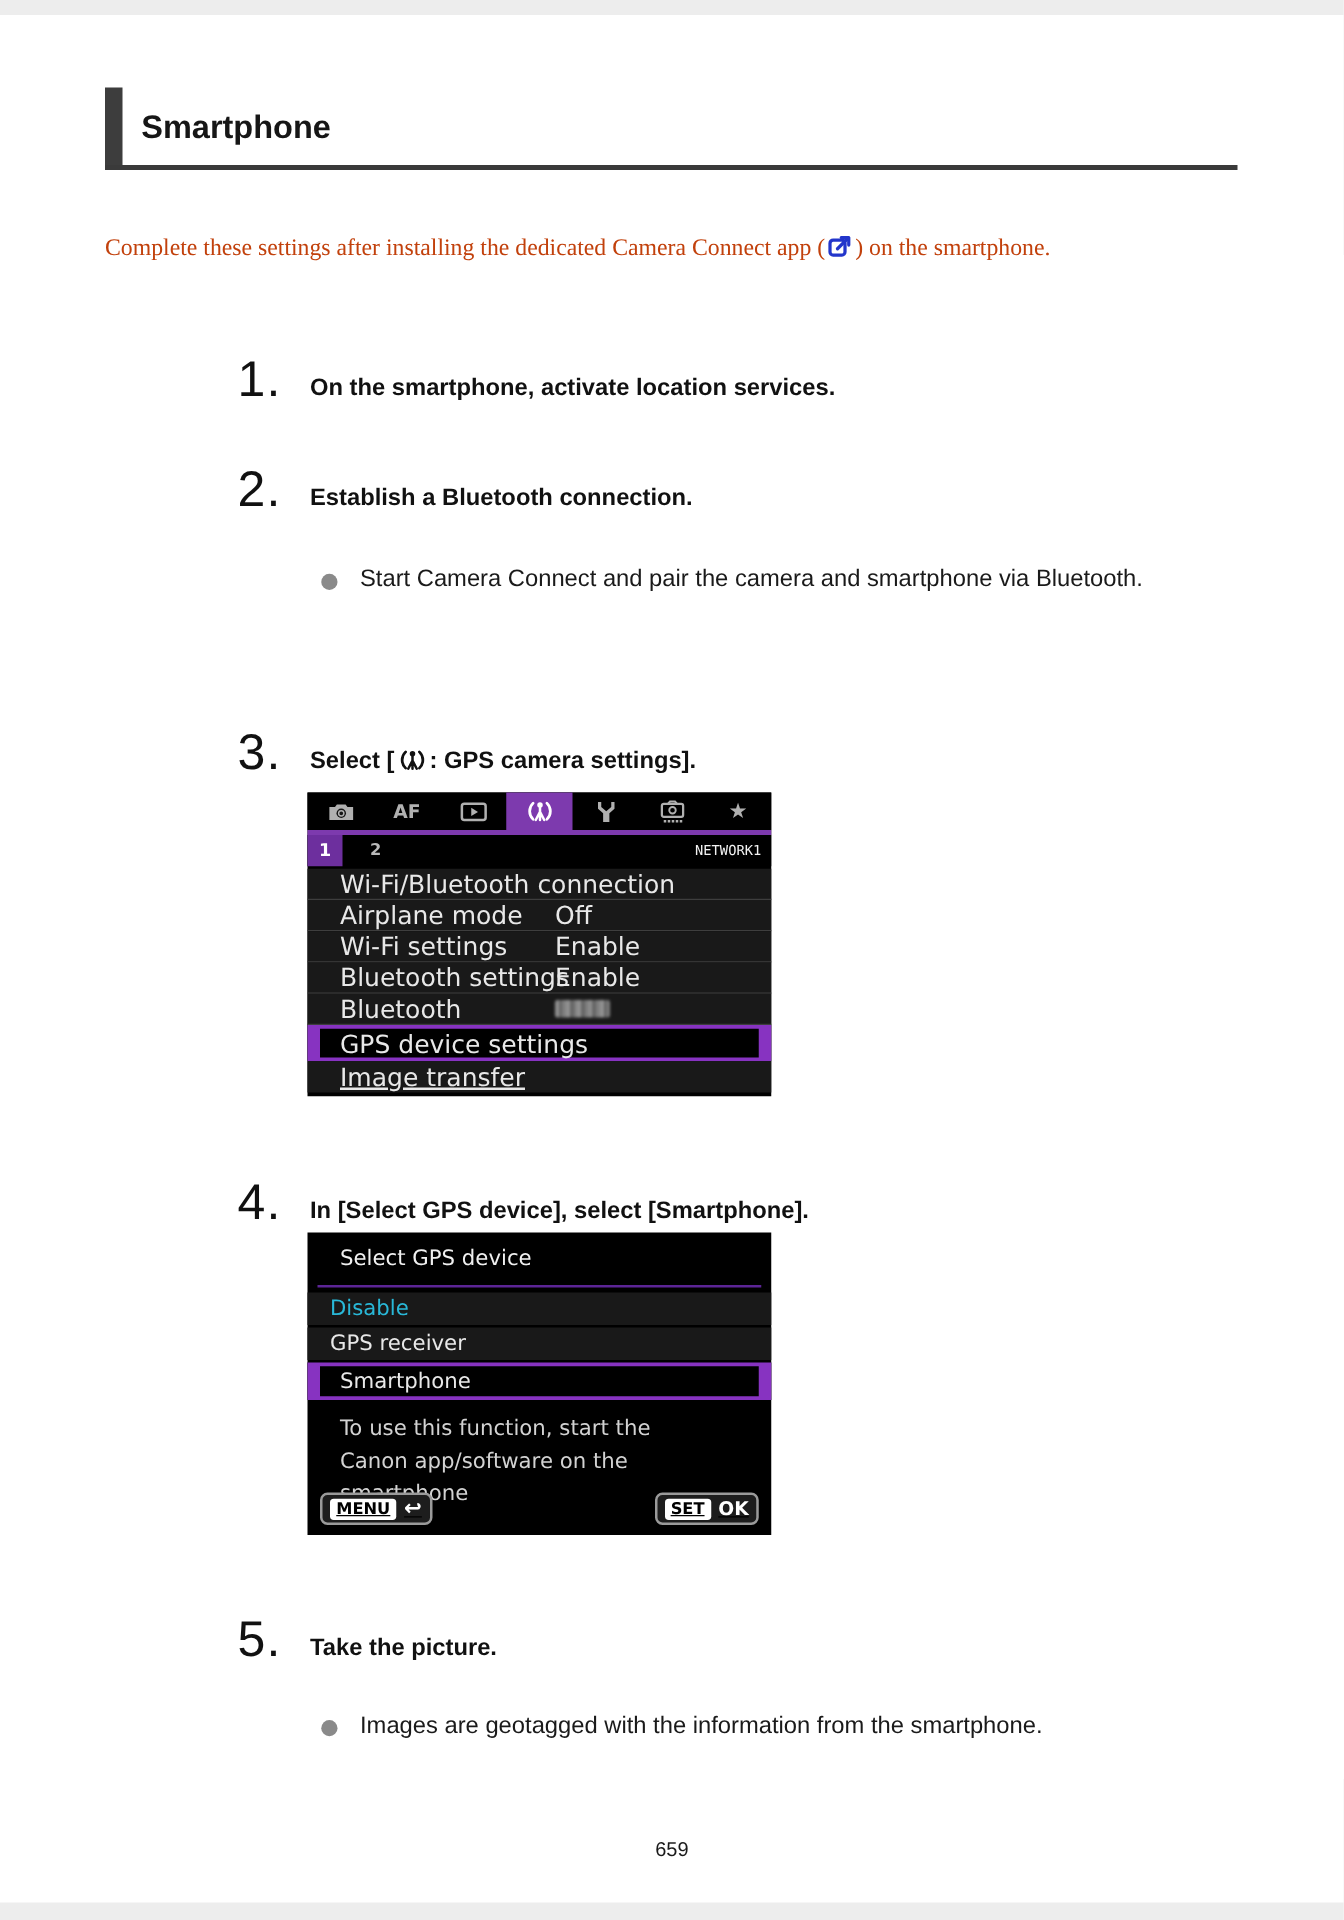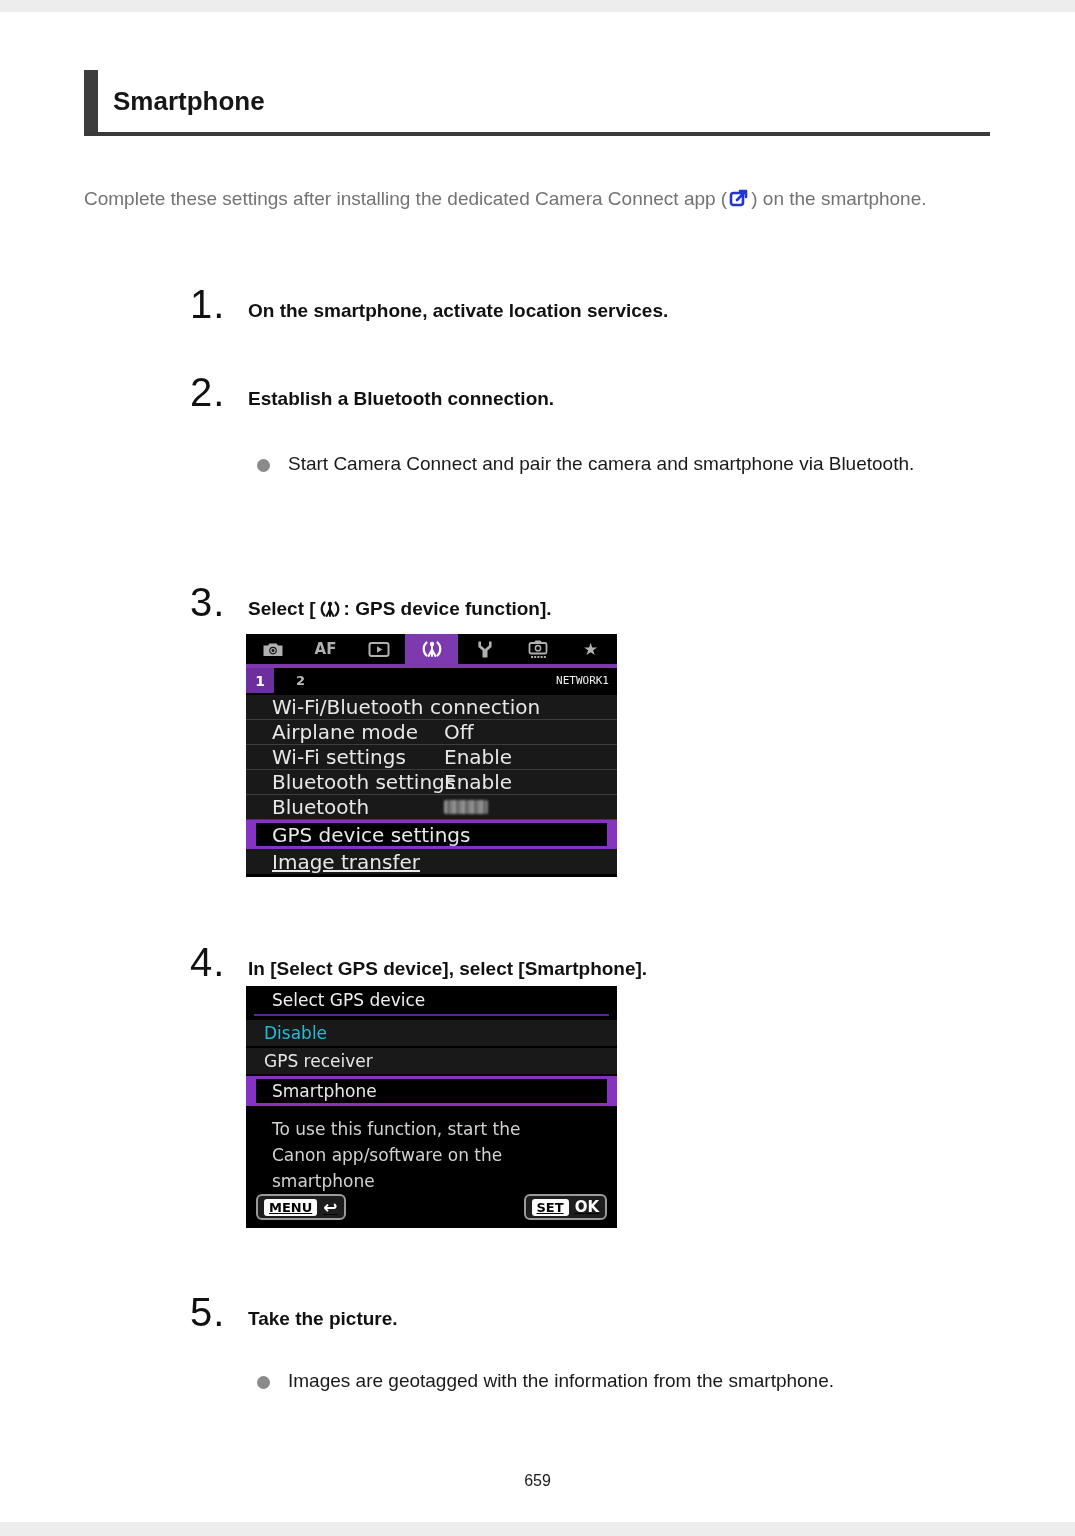--- a/index.html
+++ b/index.html
@@ -6,21 +6,21 @@
   html,body { width:1075px; height:1536px; }
   body { background:#ededed; font-family:"Liberation Sans", sans-serif; position:relative; }
   .page { position:absolute; top:12px; left:0; width:1075px; height:1510px; background:#ffffff; overflow:hidden; }
 
   
   .hdr-bar { position:absolute; left:84px; top:58px; width:14px; height:66px; background:#3d3d3d; }
   .hdr-title { position:absolute; left:113px; top:74px; font-size:26px; font-weight:bold; color:#161616; }
   .hdr-rule { position:absolute; left:84px; top:120px; width:906px; height:4px; background:#3a3a3a; }
 
   
-  .intro { position:absolute; left:84px; top:172px; width:884px; font-size:19px; line-height:29px; color:#737373; }
+  .intro { position:absolute; left:84px; top:172px; width:884px; font-size:19px; line-height:29px; color:#c2410c;font-family:Liberation Serif, serif; }
   .link-ico { display:inline-block; vertical-align:-4px; margin:0 1px; }
 
   
   .stepnum { position:absolute; font-size:40px; font-weight:400; color:#111; letter-spacing:1px; }
   .stephead { position:absolute; left:248px; font-size:19px; font-weight:bold; color:#111; }
   .bullet-dot { position:absolute; width:13px; height:13px; border-radius:50%; background:#8a8a8a; }
   .bullet-text { position:absolute; left:288px; font-size:19px; line-height:27px; color:#1a1a1a; }
   .inline-ant { display:inline-block; vertical-align:-4px; margin:0 2px; }
 
   
@@ -53,21 +53,21 @@
   .mrow { position:relative; }
   .mrow.last { border-bottom:none;text-decoration:underline; }
   .mrow.selected { height:29px; background:#000; border:3px solid #8733c1;
                    border-left-width:10px; border-right-width:10px; }
   .mrow.selected .lbl { padding-left:16px; }
   .redacted { display:inline-block; width:44px; height:14px; border-radius:2px;
               background:repeating-linear-gradient(90deg,#a0a0a0 0 3px,#6c6c6c 3px 6px,#8b8b8b 6px 9px);
               filter:blur(1.3px); opacity:.9; }
 
   
-  .m2-title { height:28px; display:flex; align-items:center; padding-left:26px;
+  .m2-title { height:42px; display:flex; align-items:center; padding-left:26px;
               color:#f0f0f0; font-size:17px; }
   .m2-underline { margin:0 8px; height:2px; background:#5c2596; }
   .m2-opts { margin-top:4px; }
   .m2row { position:relative; height:26px; background:#191919; margin-bottom:2px;
            display:flex; align-items:center; color:#e8e8e8; font-size:17px; }
   .m2row .lbl { padding-left:18px; }
   .m2row.cyan { color:#29b8d8; }
   .m2row.selected { height:30px; background:#000; border:3px solid #8733c1;
                     border-left-width:10px; border-right-width:10px; }
   .m2row.selected .lbl { padding-left:16px; }
@@ -109,21 +109,21 @@
   <div class="stephead" style="top:376px;">Establish a Bluetooth connection.</div>
   <div class="bullet-dot" style="left:257px; top:447px;"></div>
   <div class="bullet-text" style="top:438px; width:640px;">Start Camera Connect and pair the camera and smartphone via Bluetooth.</div>
 
   <div class="stepnum" style="left:190px; top:568px;">3.</div>
   <div class="stephead" style="top:586px;"><span>Select [</span><span class="inline-ant"><svg width="24" height="20" viewBox="0 0 24 20">
           <path d="M6.5 3.5 A9 9 0 0 0 6.5 16.5" fill="none" stroke="#111" stroke-width="2.2" stroke-linecap="round"></path>
           <path d="M17.5 3.5 A9 9 0 0 1 17.5 16.5" fill="none" stroke="#111" stroke-width="2.2" stroke-linecap="round"></path>
           <circle cx="12" cy="5" r="2.2" fill="#111"></circle>
           <path d="M12 6 V17 M12 10.5 L8.6 17 M12 10.5 L15.4 17" stroke="#111" stroke-width="2" stroke-linecap="round"></path>
-        </svg></span><span>: GPS device function].</span></div>
+        </svg></span><span>: GPS camera settings].</span></div>
 
   <div class="camshot" id="menu1">
     <div class="tabbar">
       <div class="tab">
         <svg width="24" height="17" viewBox="0 0 24 17">
             <path d="M2.5 4.5 h4.5 L8.5 2.5 h7 L17 4.5 h4.5 V15 H2.5z" fill="#b0b0b0"></path>
             <circle cx="12" cy="9.6" r="3.8" fill="#141414"></circle>
             <circle cx="12" cy="9.6" r="2.1" fill="none" stroke="#b0b0b0" stroke-width="1.2"></circle>
           </svg>
       </div>

